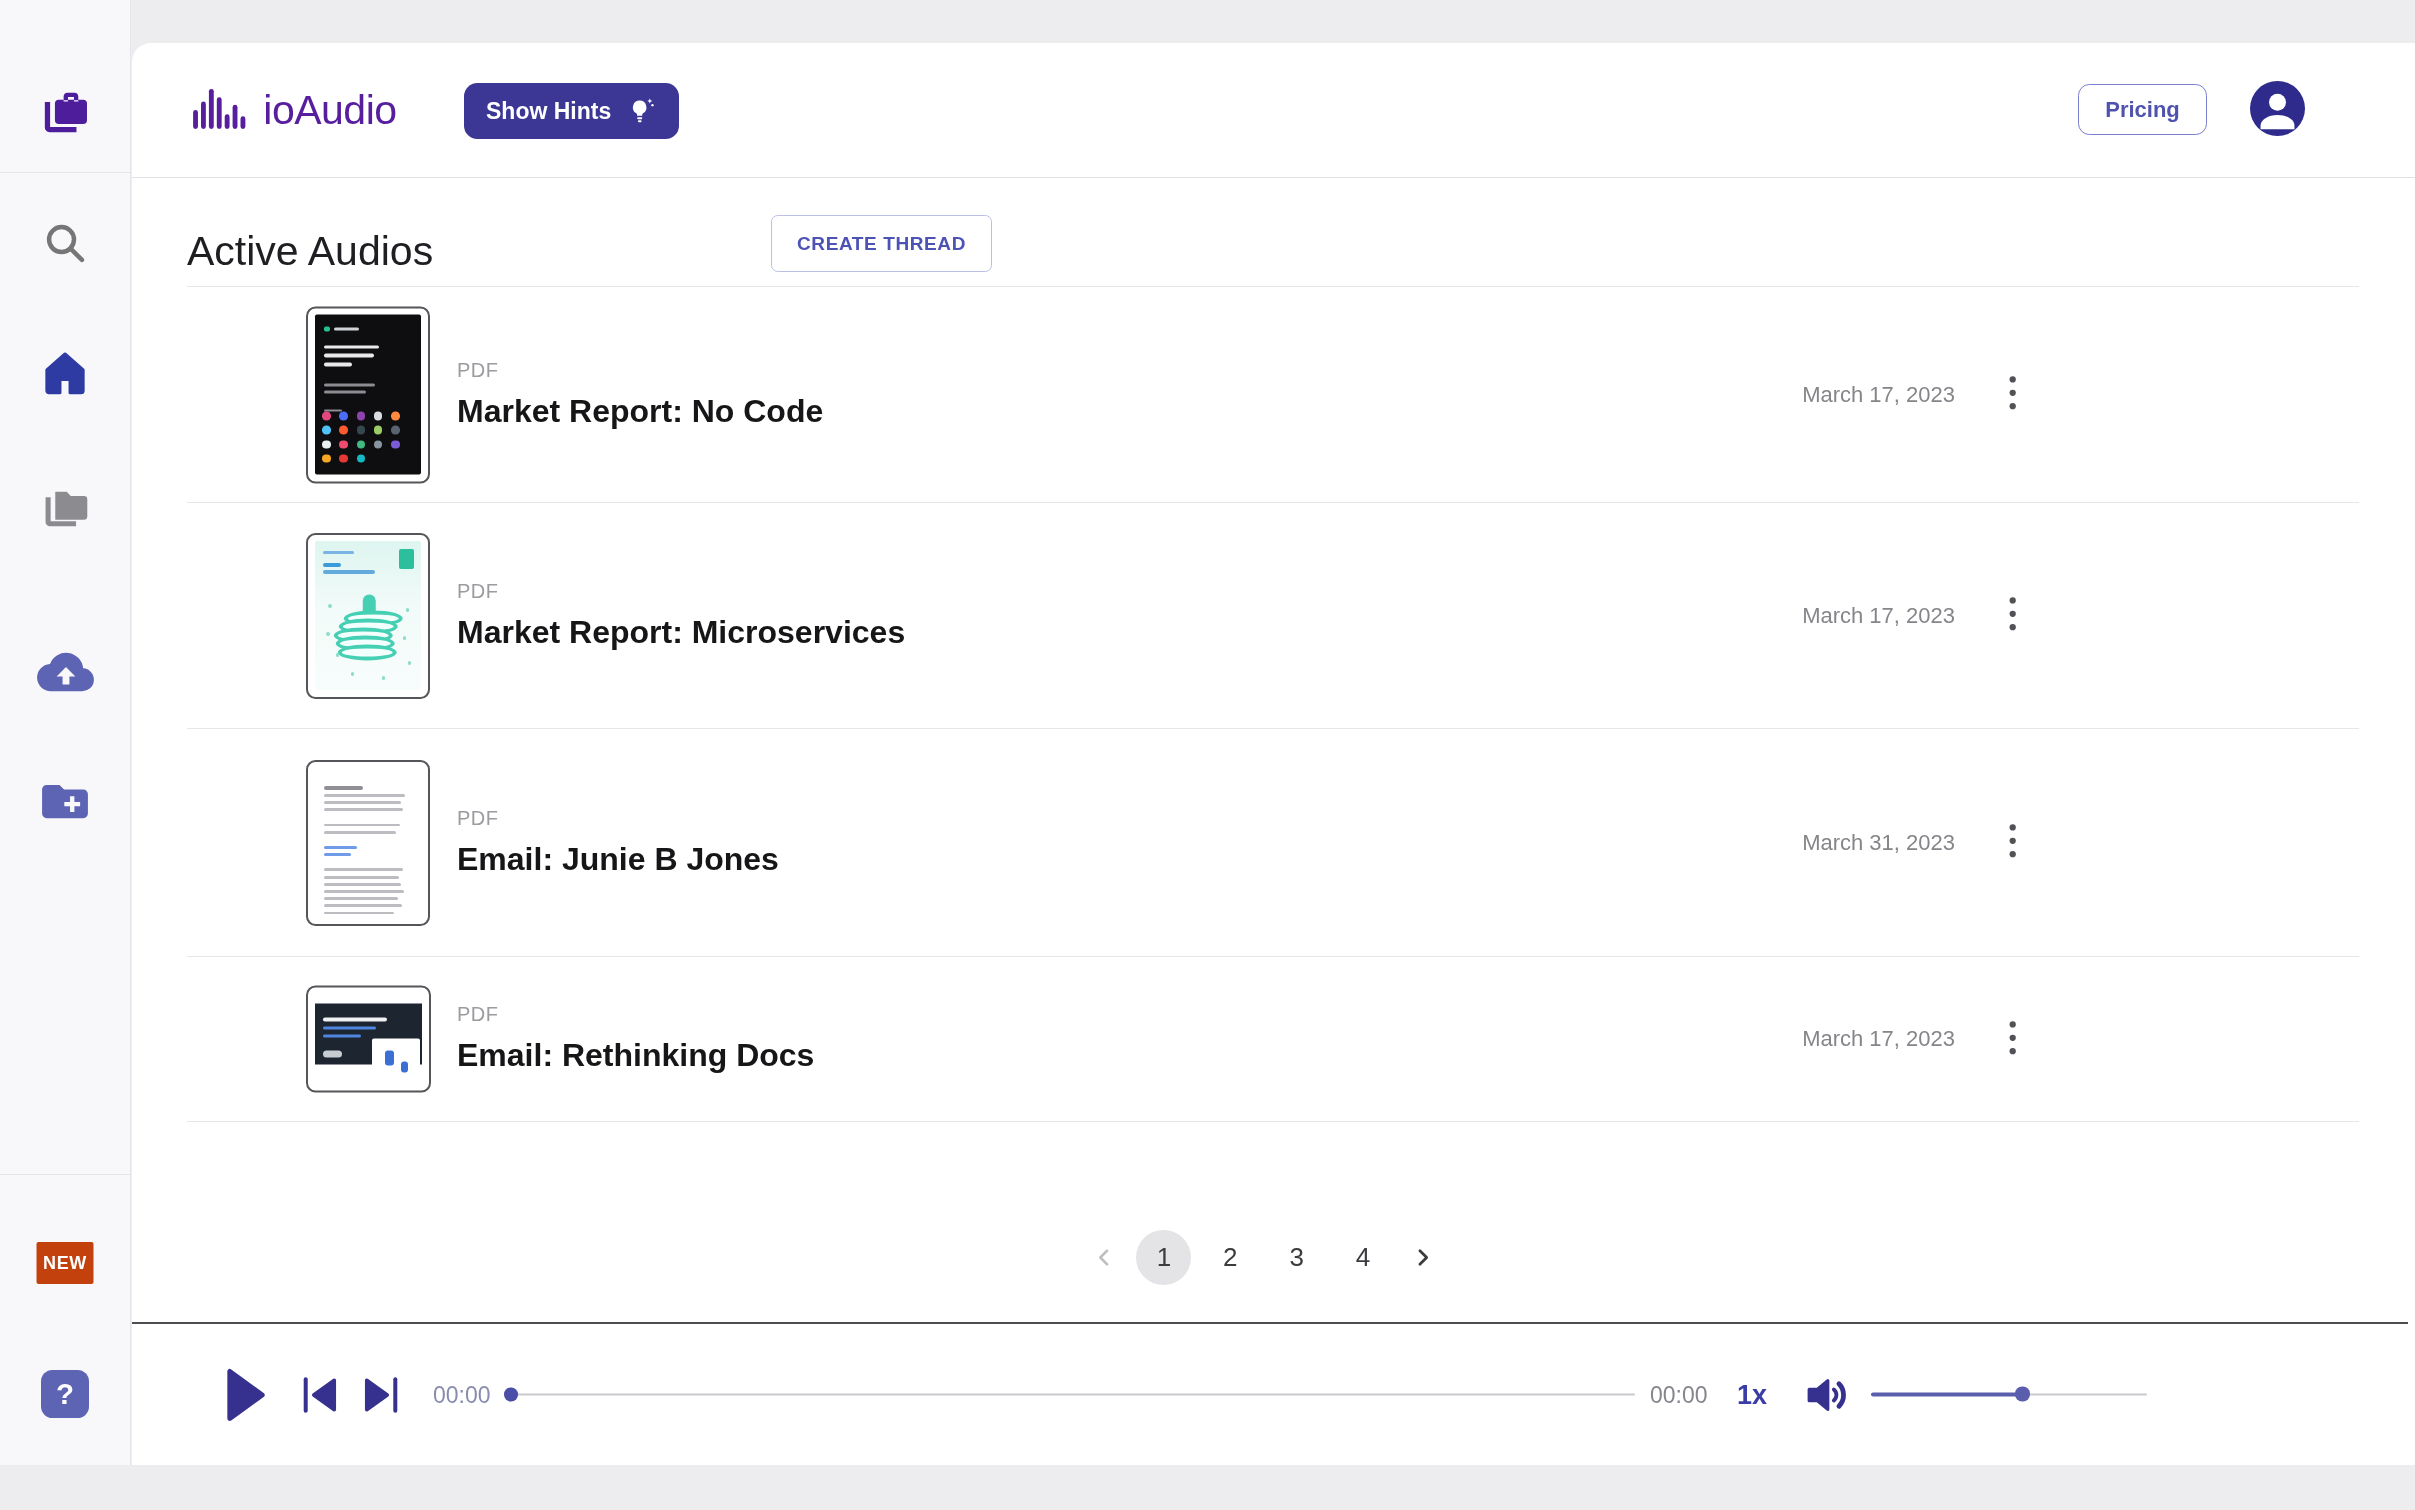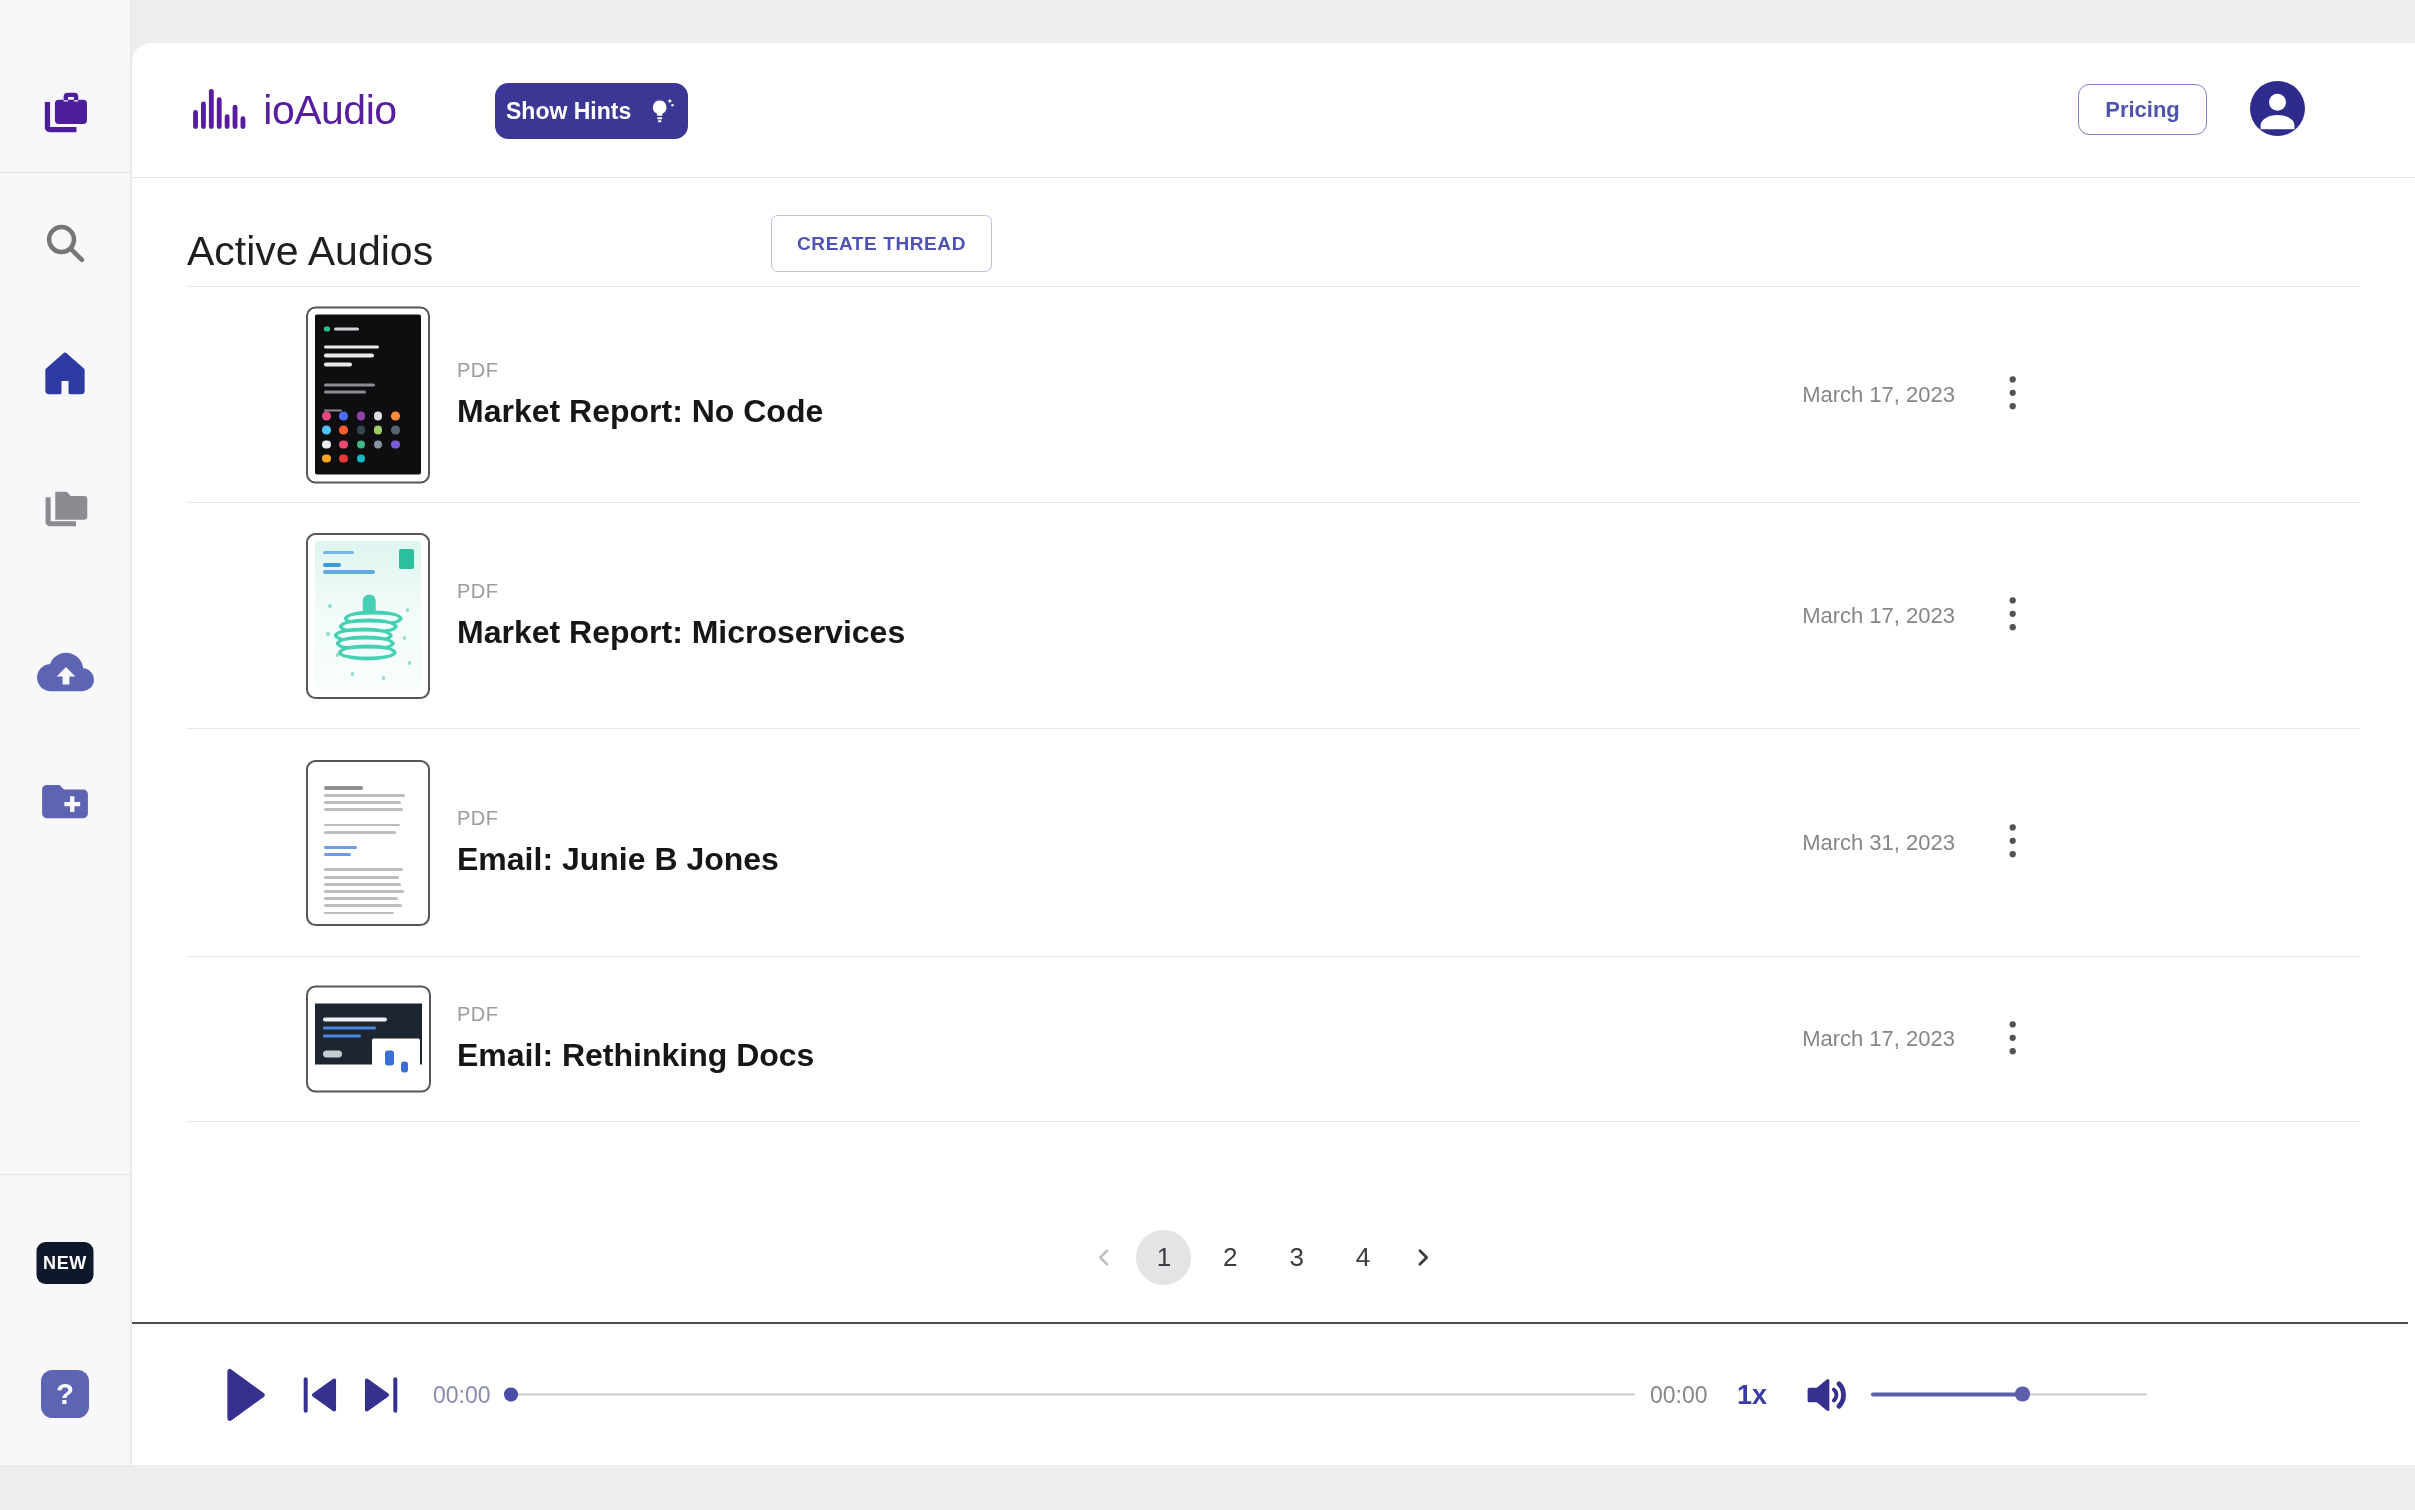--- a/index.html
+++ b/index.html
@@ -5,37 +5,37 @@
   * { box-sizing: border-box; margin: 0; padding: 0; }
   body { font-family: "Liberation Sans", sans-serif; background:#ededf0; }
   .stage { position:relative; width:2416px; height:1510px; background:#ededf0; overflow:hidden; }
 
   
   .sidebar { position:absolute; left:0; top:0; width:131px; height:1465px;
              background:#f8f8fb; border-right:1px solid #e5e5ea; }
   .s-btn { position:absolute; left:50%; transform:translate(-50%,-50%);
            background:none; border:none; cursor:pointer; display:flex; align-items:center; justify-content:center; }
   .s-divider { position:absolute; left:0; width:100%; height:1px; background:#e4e4e9; }
-  .badge-new { width:57px; height:42px; background:#0f172a; border-radius:9px;
+  .badge-new { width:57px; height:42px; background:#c2410c; border-radius:2px;
                color:#fff; font-size:18px; font-weight:800; letter-spacing:0.6px;
                display:flex; align-items:center; justify-content:center; }
   .badge-help { width:48px; height:48px; background:#5d64b4; border-radius:11.4px;
                 color:#fff; font-size:29.5px; font-weight:700;
                 display:flex; align-items:center; justify-content:center; }
 
   
   .card { position:absolute; left:132px; top:43px; right:0; height:1422px;
           background:#fff; border-top-left-radius:19px; }
 
   .card-header { position:absolute; top:0; left:0; right:0; height:135px;
                  border-bottom:1.9px solid #e2e2e6; }
   .brand { position:absolute; left:59px; top:50%; transform:translateY(-50%);
            display:flex; align-items:center; gap:13.3px; background:none; border:none; cursor:pointer; }
   .brand-name { font-size:41px; font-weight:400; color:#571e9e; letter-spacing:-0.5px;text-align:right; }
-  .show-hints { position:absolute; left:363px; top:40px; height:56px; padding:0 11px;
+  .show-hints { position:absolute; left:332px; top:40px; height:56px; padding:0 22px;
                 background:#3c3795; border:none; border-radius:13.3px; cursor:pointer;
                 display:flex; align-items:center; gap:13.3px;
                 color:#fff; font-family:inherit; font-size:23px; font-weight:700; }
   .pricing { position:absolute; right:209px; top:41px; width:129px; height:51px;
              background:#fff; border:1.9px solid #7a7ecf; border-radius:11.4px; cursor:pointer;
              color:#4f53ae; font-family:inherit; font-size:22px; font-weight:700; }
   .avatar { position:absolute; right:111px; top:38px; width:55px; height:55px;
             border:none; border-radius:50%; background:#2e2b8d; overflow:hidden; cursor:pointer; padding:0; }
 
   

